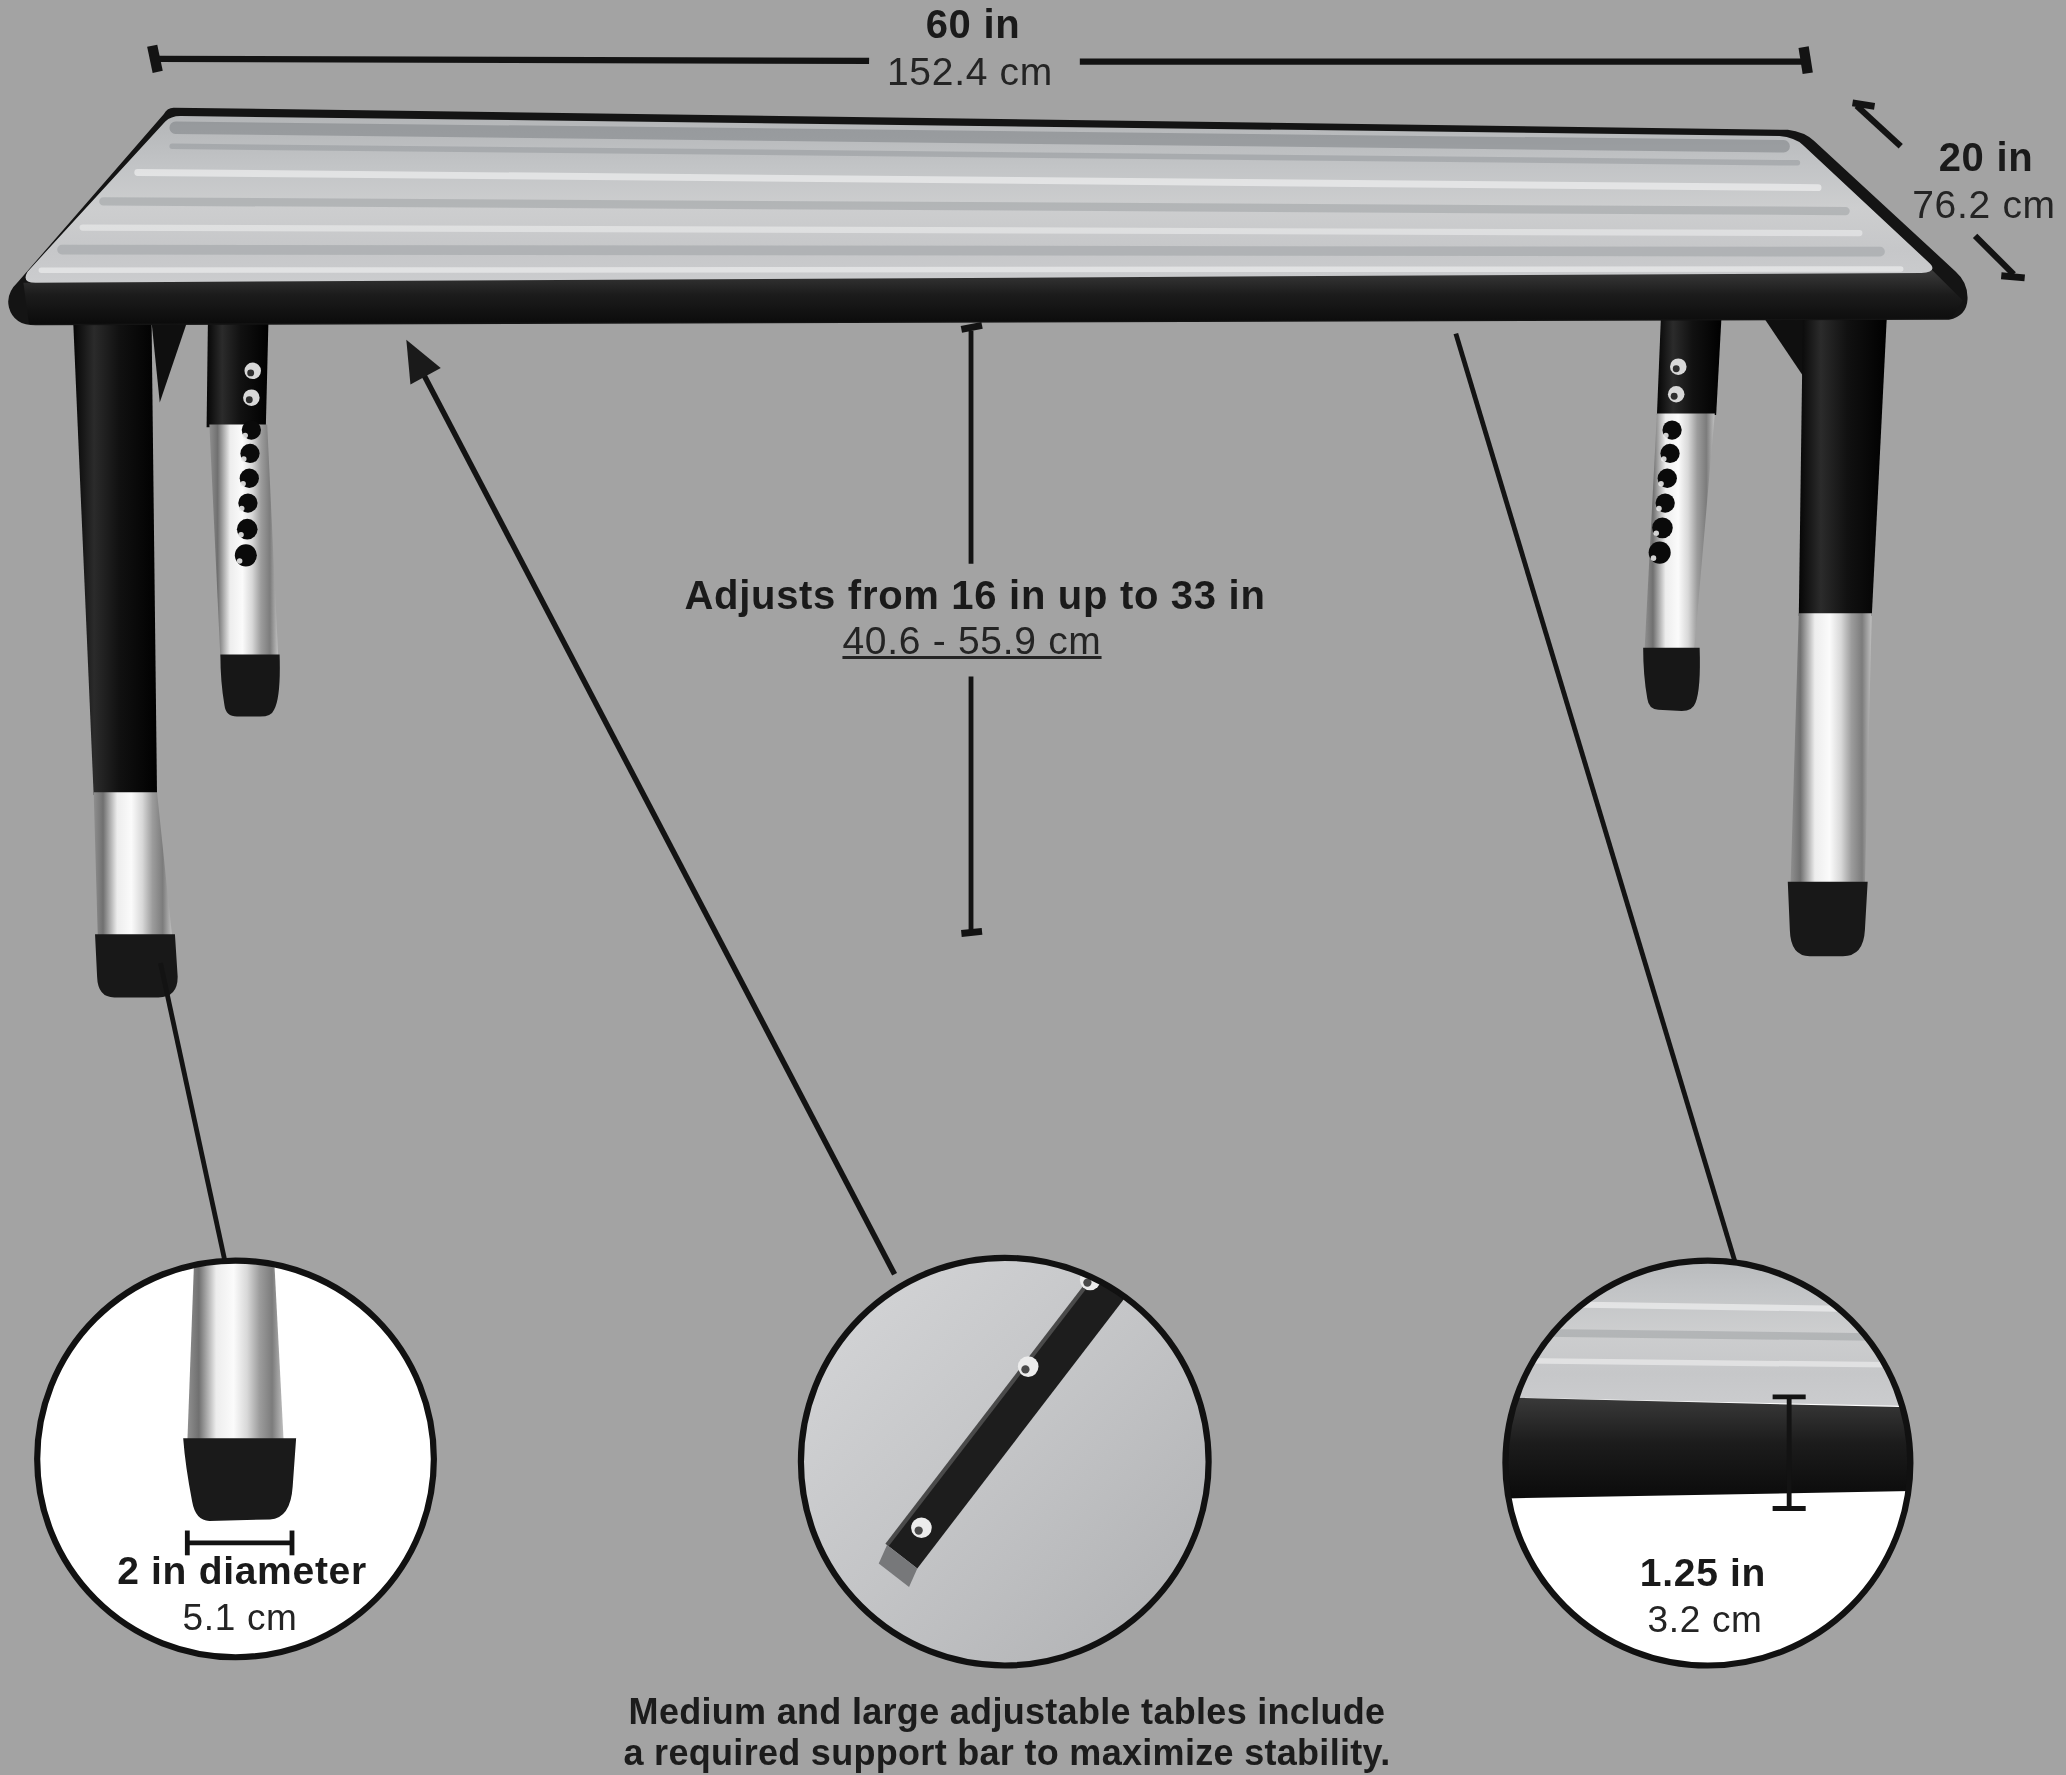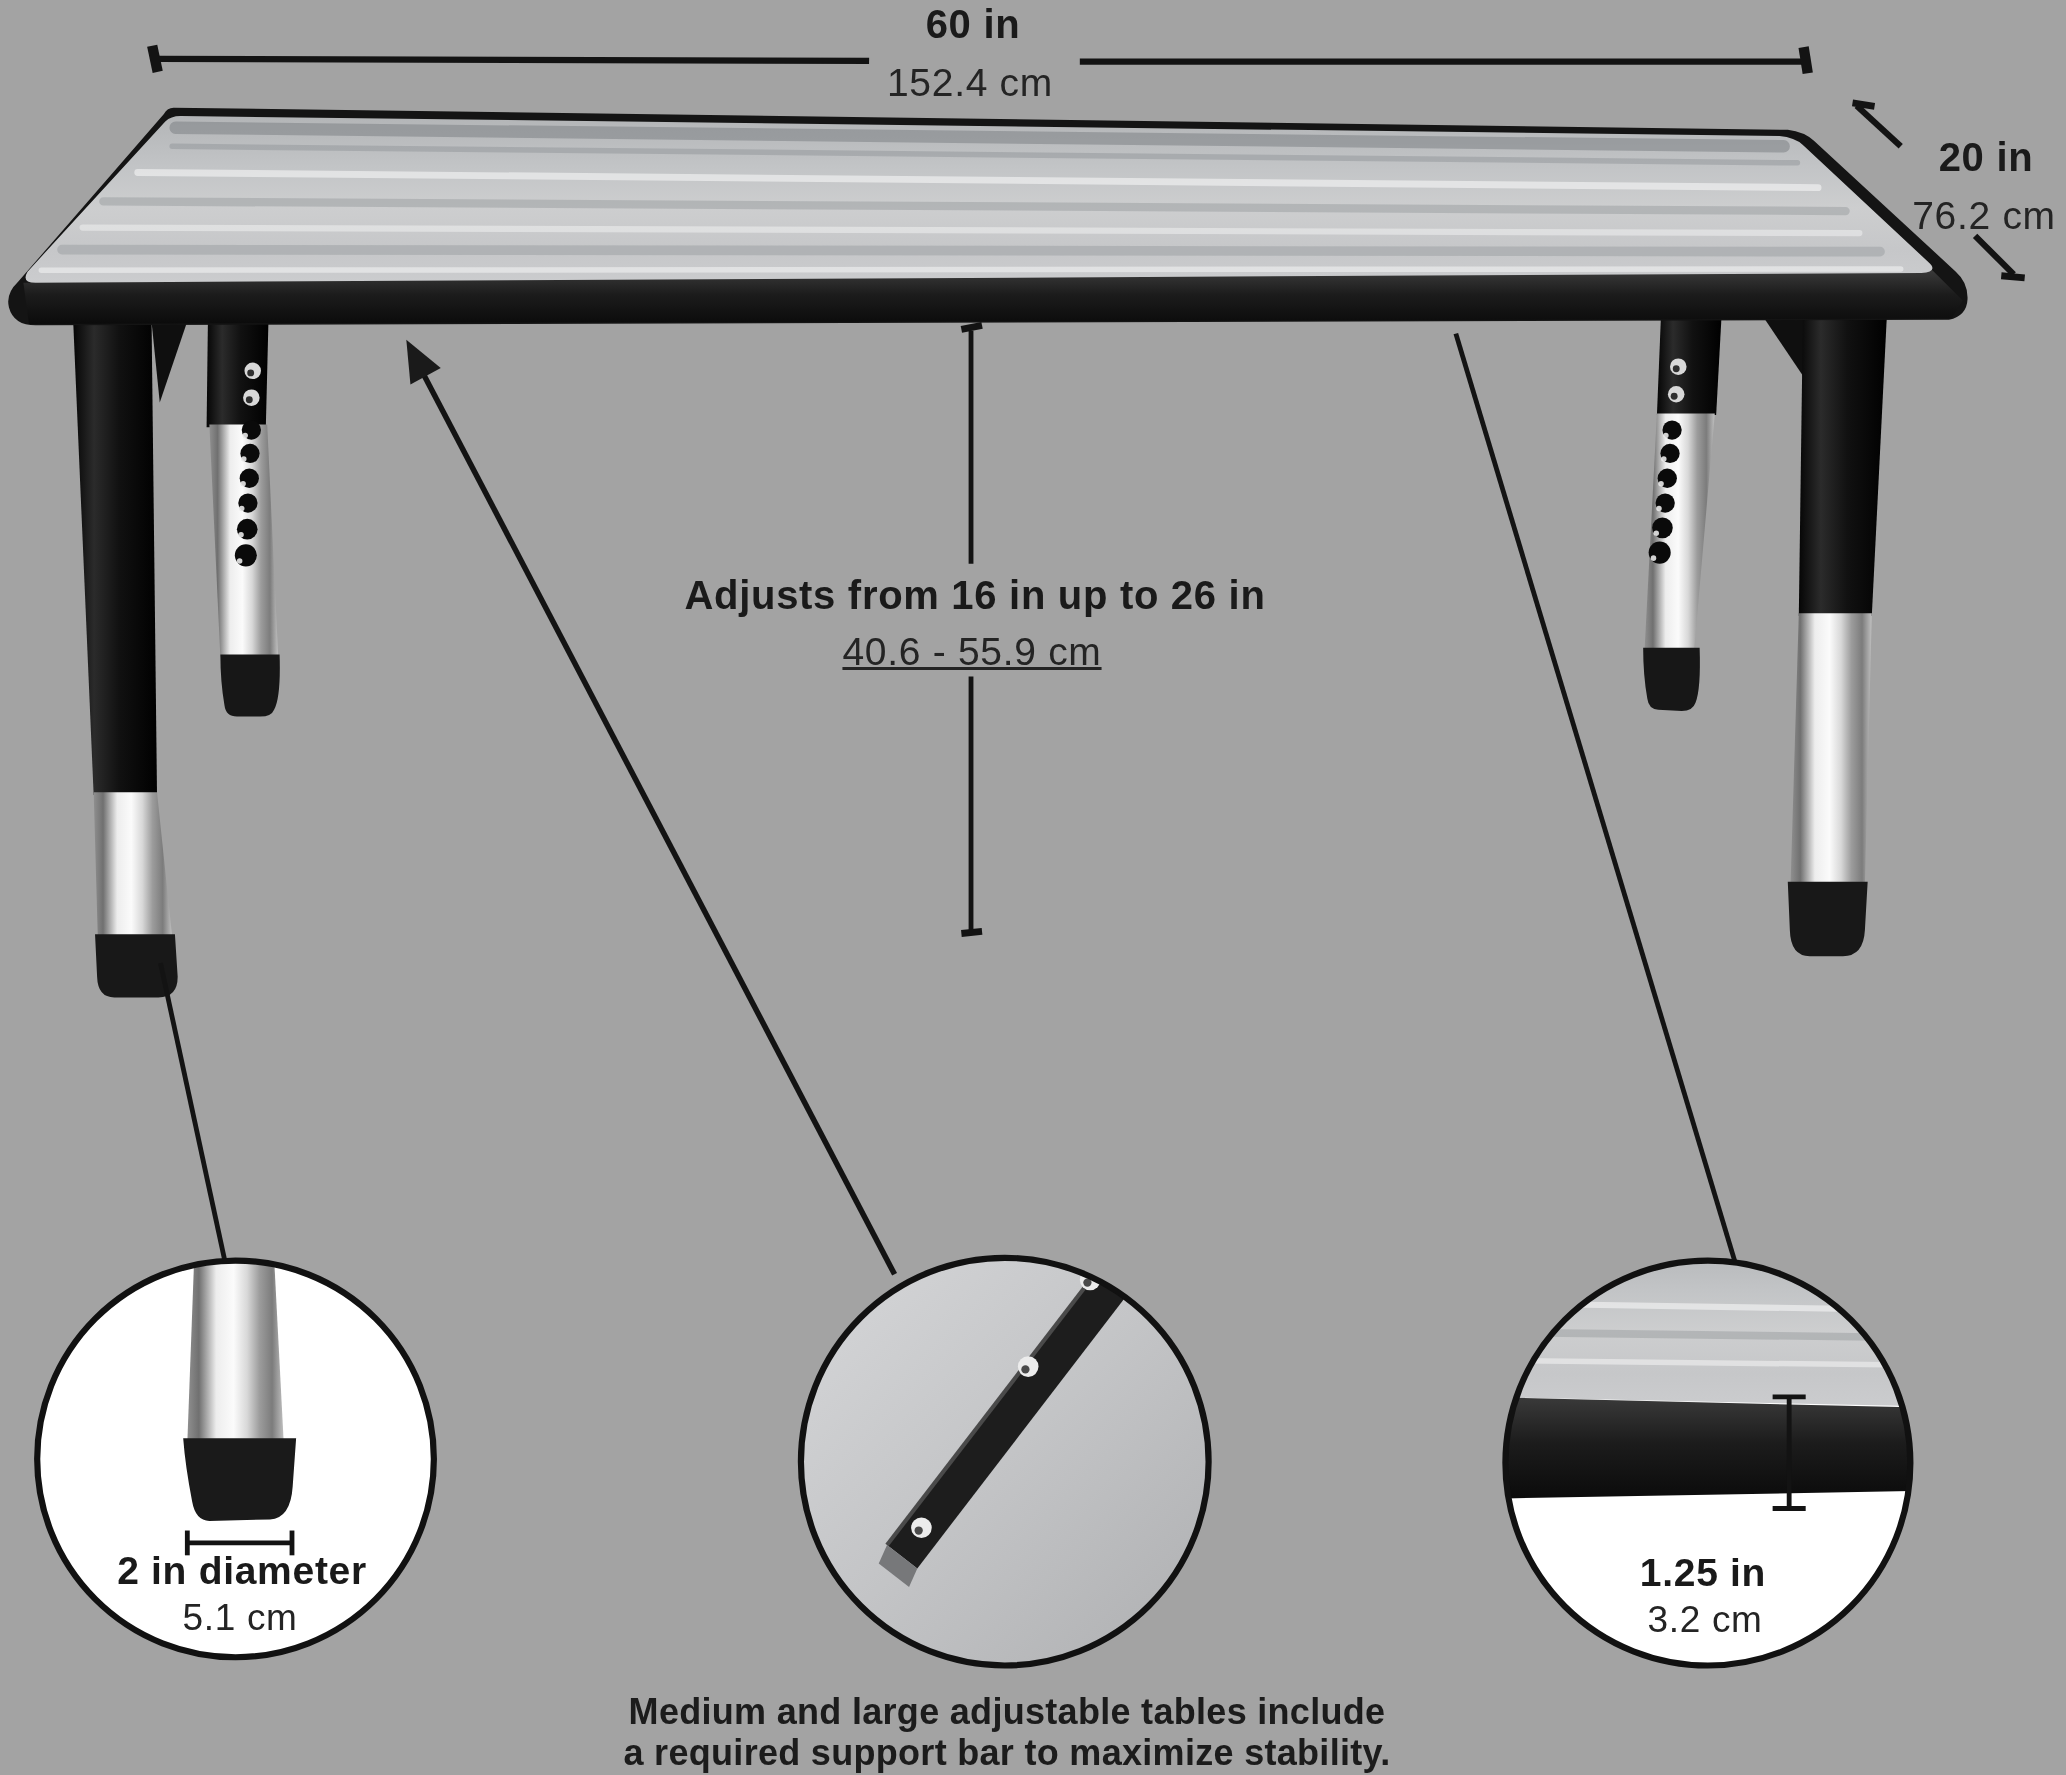--- a/index.html
+++ b/index.html
@@ -14,21 +14,21 @@
   #scene{position:absolute;left:0;top:0;}
   .lbl{
     position:absolute;
     transform:translateX(-50%);
     white-space:nowrap;
     color:#1a1a1a;
     line-height:1.05;
     text-align:center;
   }
   .dim-primary{font-size:40px;font-weight:700;letter-spacing:0.7px;}
-  .dim-secondary{font-size:39px;font-weight:400;letter-spacing:0.7px;color:#242424;margin-top:11px;}
+  .dim-secondary{font-size:39px;font-weight:400;letter-spacing:0.7px;color:#242424;}
   .callout-primary{font-size:39px;font-weight:700;letter-spacing:0.7px;}
   .callout-secondary{font-size:37px;font-weight:400;letter-spacing:0.7px;color:#242424;}
   .footnote{font-size:36px;font-weight:600;letter-spacing:0.3px;color:#1c1c1c;}
 </style>
 </head>
 <body>
 
 <div id="canvas">
 
   <svg id="scene" width="2066" height="1776" viewBox="0 0 3000 2578" xmlns="http://www.w3.org/2000/svg">
@@ -236,21 +236,21 @@
       <circle cx="2480" cy="2124" r="294" fill="none" stroke="#111111" stroke-width="9"></circle>
     </g>
   </svg>
 
   <div class="lbl dim-primary" style="left:973px; top:2.8px;">60 in</div>
   <div class="lbl dim-secondary" style="left:970px; top:52px;">152.4 cm</div>
 
   <div class="lbl dim-primary" style="left:1986px; top:136px;">20 in</div>
   <div class="lbl dim-secondary" style="left:1984px; top:185px;">76.2 cm</div>
 
-  <div class="lbl dim-primary" style="left:975px; top:574px;">Adjusts from 16 in up to 26 in</div>
+  <div class="lbl dim-primary" style="left:975px; top:574px;">Adjusts from 16 in up to 33 in</div>
   <div class="lbl dim-secondary" style="left:972px; top:621px;text-decoration:underline;">40.6 - 55.9 cm</div>
 
   <div class="lbl callout-primary" style="left:242px; top:1551px;">2 in diameter</div>
   <div class="lbl callout-secondary" style="left:240px; top:1599px;">5.1 cm</div>
 
   <div class="lbl callout-primary" style="left:1703px; top:1553px;">1.25 in</div>
   <div class="lbl callout-secondary" style="left:1705px; top:1601px;">3.2 cm</div>
 
   <div class="lbl footnote" style="left:1007px; top:1693px;">Medium and large adjustable tables include</div>
   <div class="lbl footnote" style="left:1007px; top:1734px;">a required support bar to maximize stability.</div>

